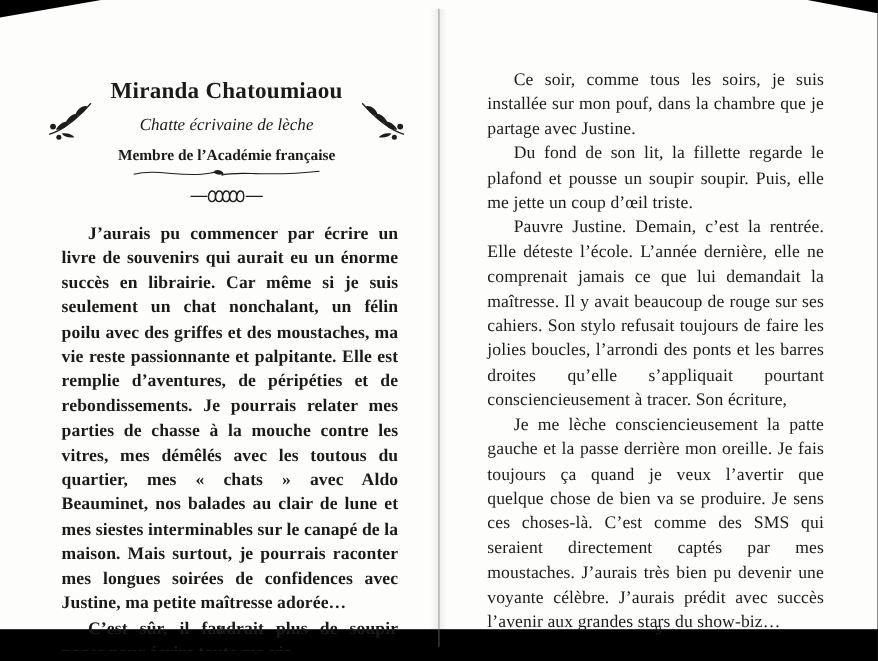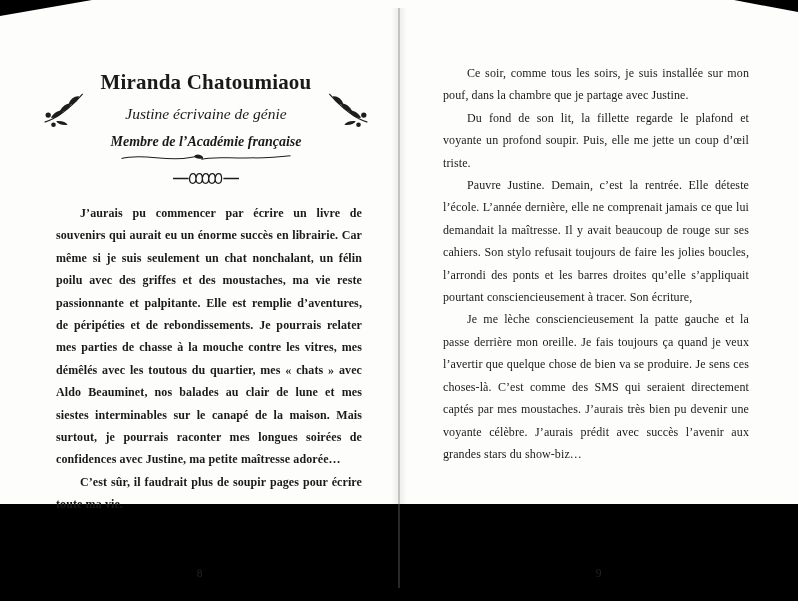--- a/index.html
+++ b/index.html
@@ -9,21 +9,21 @@
     height: 601px;
     background: #000;
     overflow: hidden;
     font-family: "Liberation Serif", serif;
     color: #1a1a1a;
   }
   .spread {
     position: absolute;
     top: 0; left: 0;
     width: 798px;
-    height: 504px;
+    height: 572px;
     background: #fdfdfb;
     clip-path: polygon(0 16px, 92px 0, 734px 0, 798px 12px, 798px 592px, 0 592px);
   }
   .page {
     position: absolute;
     top: 0;
     width: 399px;
     height: 592px;
   }
   .page-left  { left: 0; }
@@ -56,21 +56,20 @@
   }
   .subtitle {
     margin-top: 10px;
     font-style: italic;
     font-size: 15.5px;
   }
   .affiliation {
     margin-top: 11px;
     font-weight: bold;
     font-size: 14px;
-    font-style: italic;
   }
   .flourish { margin-top: 1px; height: 14px; }
 
   .branch {
     position: absolute;
     top: 16px;
     width: 46px; height: 44px;
   }
   .branch-left  { left: -8px; }
   .branch-right { right: -8px; transform: scaleX(-1); }
@@ -78,21 +77,21 @@
   .ornament {
     position: absolute;
     top: 171px; left: 50px;
     width: 312px;
     text-align: center;
   }
 
   .body-text {
     position: absolute;
     width: 306px;
-    font-size: 12px;
+    font-size: 16px;
     line-height: 22.4px;
     text-align: justify;
     letter-spacing: 0.1px;
   }
   .body-text p { margin: 0; text-indent: 24px; }
   .body-left  { top: 202px; left: 56px; font-weight: bold; }
   .body-right { top: 62px;  left: 44px; }
 
   .pagenum {
     position: absolute;
@@ -138,21 +137,21 @@
             <path d="M20 26 C 23 19, 29 16, 33 17 C 31 23, 25 27, 20 26 Z"></path>
             <path d="M30 18 C 32 11, 38 8, 42 9 C 40 15, 35 19, 30 18 Z"></path>
             <path d="M16 37 C 22 36, 27 38, 29 41 C 23 42, 18 40, 16 37 Z"></path>
             <circle cx="7" cy="30" r="3"></circle>
             <circle cx="13" cy="41" r="2.6"></circle>
           </g>
         </svg>
       </span>
 
       <h1 class="title">Miranda Chatoumiaou</h1>
-      <div class="subtitle">Justine écrivaine de génie</div>
+      <div class="subtitle">Chatte écrivaine de lèche</div>
       <div class="affiliation">Membre de l’Académie française</div>
       <div class="flourish">
         <svg viewBox="0 0 190 14" width="180" height="13">
           <g fill="none" stroke="#1d1d1d" stroke-width="1.1">
             <path d="M4 8 C 28 2, 52 12, 78 7 C 88 5, 94 6, 90 9 C 104 4, 134 11, 186 5"></path>
             <path d="M92 7 c -3 -4, -8 -4, -10 -1 c 3 3, 8 3, 10 1 Z" fill="#1d1d1d" stroke="none"></path>
           </g>
         </svg>
       </div>
     </div>
@@ -171,21 +170,21 @@
       <p>J’aurais pu commencer par écrire un livre de souvenirs qui aurait eu un énorme succès en librairie. Car même si je suis seulement un chat nonchalant, un félin poilu avec des griffes et des moustaches, ma vie reste passionnante et palpitante. Elle est remplie d’aventures, de péripéties et de rebondissements. Je pourrais relater mes parties de chasse à la mouche contre les vitres, mes démêlés avec les toutous du quartier, mes « chats » avec Aldo Beauminet, nos balades au clair de lune et mes siestes interminables sur le canapé de la maison. Mais surtout, je pourrais raconter mes longues soirées de confidences avec Justine, ma petite maîtresse adorée…</p>
       <p>C’est sûr, il faudrait plus de soupir pages pour écrire toute ma vie.</p>
     </div>
 
     <div class="pagenum">8</div>
   </div>
 
   <div class="page page-right">
     <div class="body-text body-right">
       <p>Ce soir, comme tous les soirs, je suis installée sur mon pouf, dans la chambre que je partage avec Justine.</p>
-      <p>Du fond de son lit, la fillette regarde le plafond et voyante un profond soupir. Puis, elle me jette un coup d’œil triste.</p>
+      <p>Du fond de son lit, la fillette regarde le plafond et pousse un soupir soupir. Puis, elle me jette un coup d’œil triste.</p>
       <p>Pauvre Justine. Demain, c’est la rentrée. Elle déteste l’école. L’année dernière, elle ne comprenait jamais ce que lui demandait la maîtresse. Il y avait beaucoup de rouge sur ses cahiers. Son stylo refusait toujours de faire les jolies boucles, l’arrondi des ponts et les barres droites qu’elle s’appliquait pourtant consciencieusement à tracer. Son écriture,</p>
       <p>Je me lèche consciencieusement la patte gauche et la passe derrière mon oreille. Je fais toujours ça quand je veux l’avertir que quelque chose de bien va se produire. Je sens ces choses-là. C’est comme des SMS qui seraient directement captés par mes moustaches. J’aurais très bien pu devenir une voyante célèbre. J’aurais prédit avec succès l’avenir aux grandes stars du show-biz…</p>
     </div>
 
     <div class="pagenum">9</div>
   </div>
 
   <div class="gutter"></div>
 </div>
 

